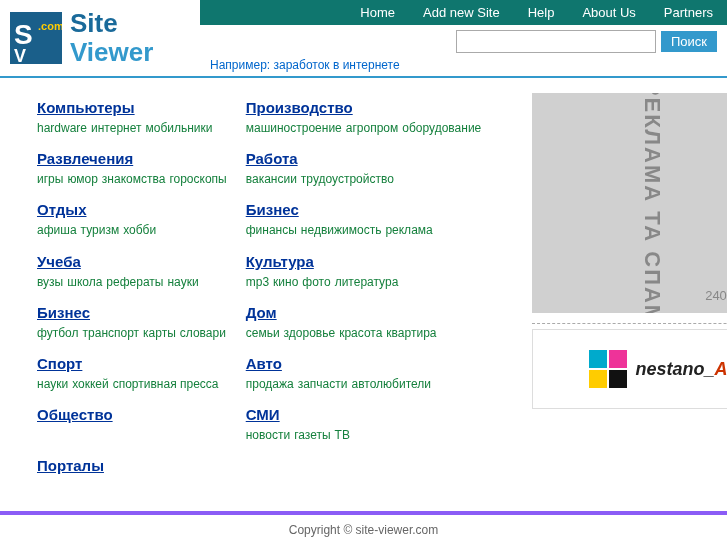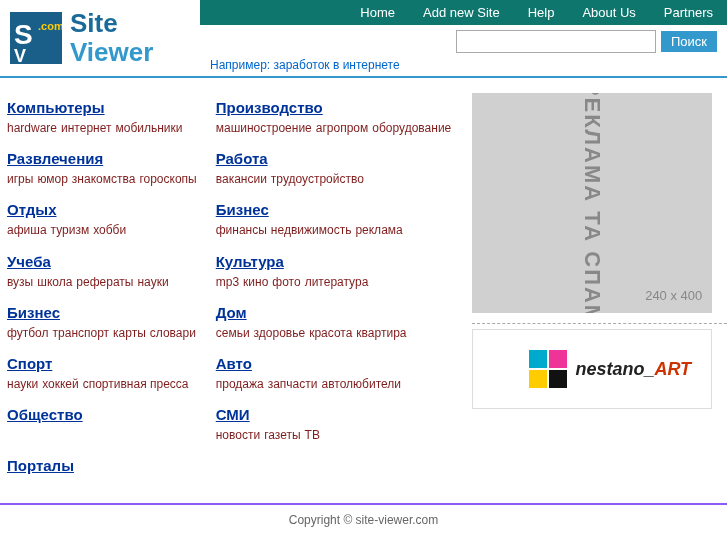--- a/index.html
+++ b/index.html
@@ -84,21 +84,21 @@
 
     
     #main {
       display: flex;
       padding: 10px 0;
     }
 
     
     #categories {
       flex: 1;
-      padding: 5px 2px;
+      padding: 5px 32px;
     }
 
     .cat-grid {
       display: grid;
       grid-template-columns: 1fr 1fr;
       gap: 0;
     }
 
     .cat-cell {
       padding: 6px 10px 6px 5px;
@@ -114,21 +114,21 @@
       margin-bottom: 3px;
       cursor: pointer;
     }
 
     .cat-links {
       font-size: 12px;
       line-height: 1.6;
     }
 
     .cat-links a {
-      color: #7f1d1d;
+      color: #15803d;
       text-decoration: none;
       margin-right: 4px;
     }
 
     
     .portals-row {
       padding: 6px 5px;
     }
 
     
@@ -217,22 +217,22 @@
     .nestano-text span {
       color: #cc3300;
     }
 
     
     #footer {
       text-align: center;
       padding: 8px;
       font-size: 12px;
       color: #666;
-      border-top: 2px solid #8b5cf6;
-      margin-top: 5px;
+      border-top: 4px solid #8b5cf6;
+      margin-top: 13px;
     }
   </style>
 </head>
 <body>
 
 <div id="header">
   <div id="logo-area">
     <svg id="logo-sv" viewBox="0 0 52 52" xmlns="http://www.w3.org/2000/svg">
       <rect width="52" height="52" fill="#1a5f8a"></rect>
       <text x="4" y="32" font-size="28" font-weight="bold" fill="#ffffff" font-family="Arial">S</text>

